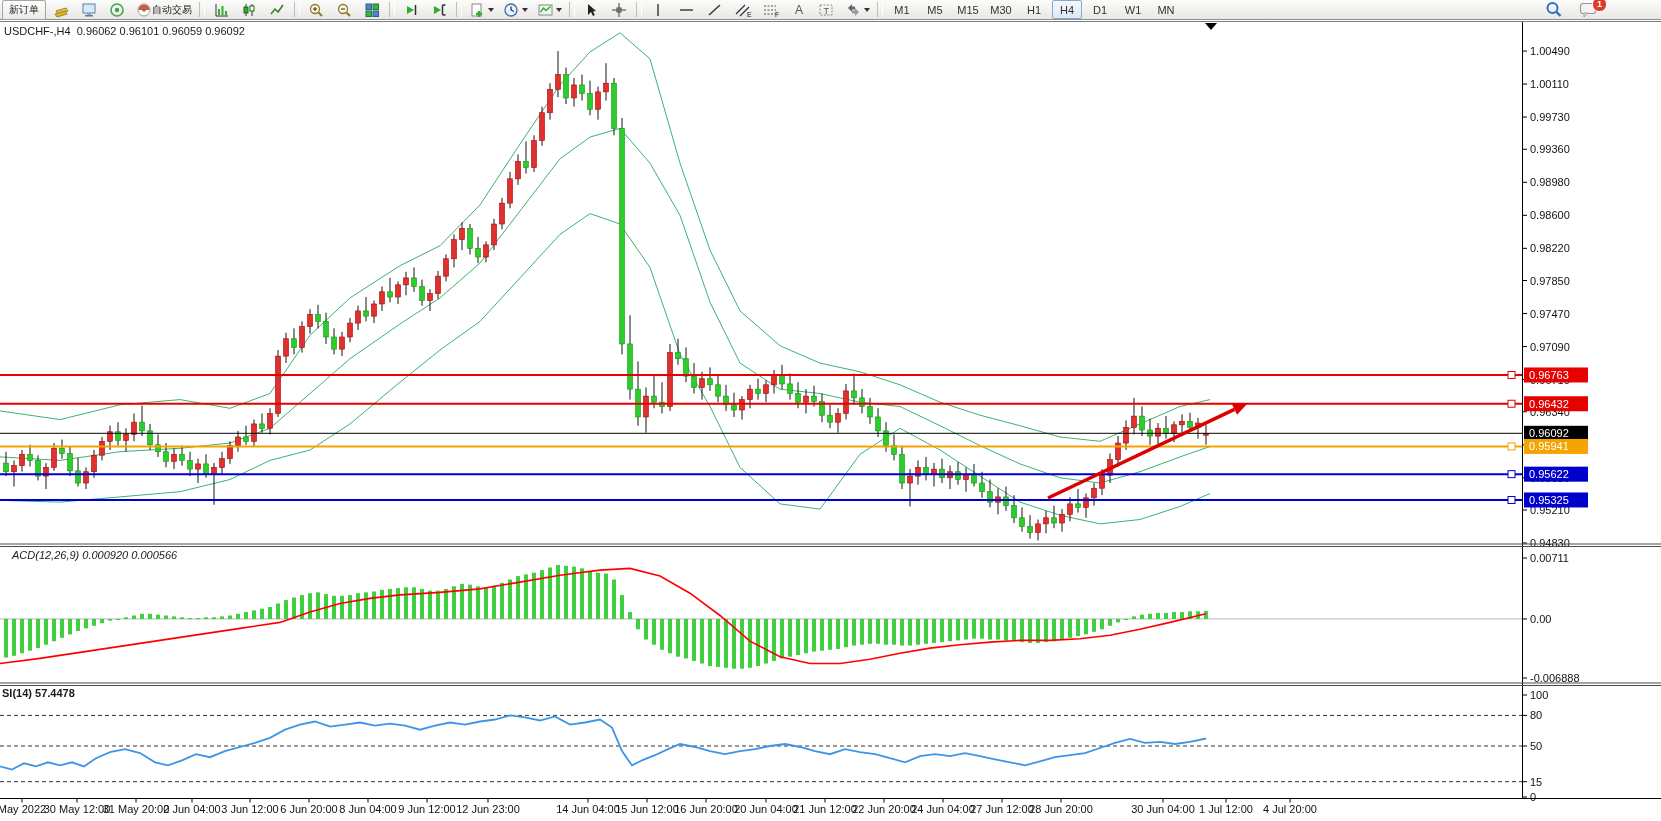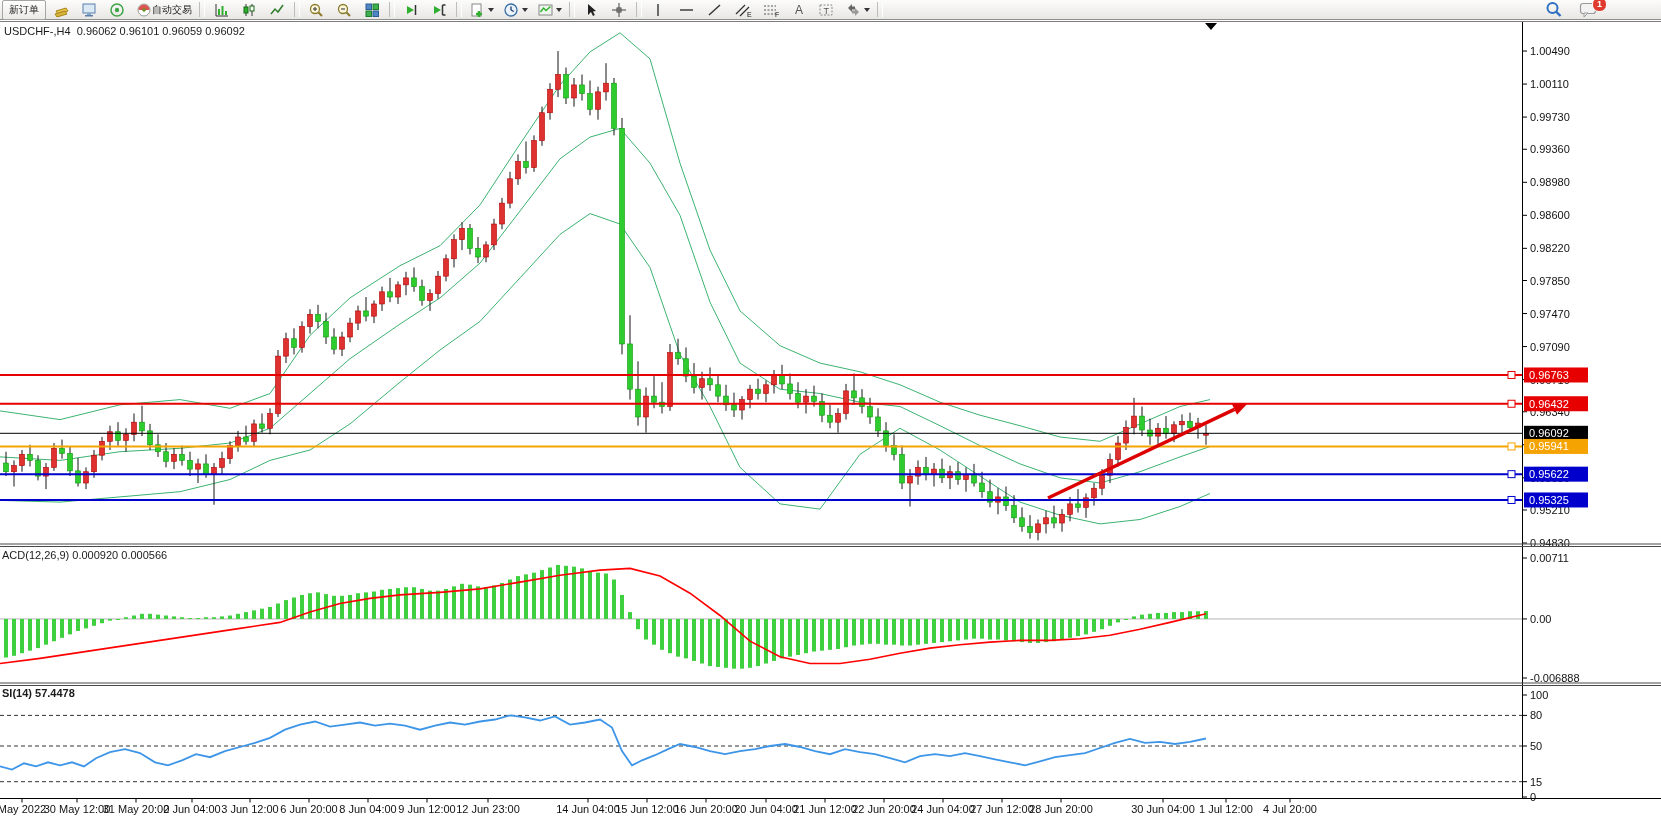--- a/index.html
+++ b/index.html
@@ -24,21 +24,21 @@
   .tfbtn.active{border:1px solid #8aa8c8;background:linear-gradient(#f4f8fc,#dde9f5);}
   .toolbar-right{margin-left:auto;display:flex;align-items:center;gap:10px;padding-right:58px;}
   .chat-wrap{position:relative;}
   .badge{position:absolute;top:-4px;right:-7px;background:#e03a2f;color:#fff;font-size:9px;
     font-weight:bold;border-radius:7px;min-width:13px;height:13px;display:flex;
     align-items:center;justify-content:center;border:1px solid #fff;}
   
   #plot-svg{position:absolute;left:0;top:0;z-index:1;}
   .overlay-label{position:absolute;z-index:3;font-size:11px;color:#1b1b1b;white-space:pre;text-align:right;}
   #chart-title{left:4px;top:25px;}
-  #macd-label{left:2px;top:549px;}
+  #macd-label{left:12px;top:549px;font-style:italic;}
   #rsi-label{left:2px;top:687px;font-weight:bold;}
   svg text{font-family:"Liberation Sans",sans-serif;font-size:11px;fill:#111;}
   svg text.tagtext{fill:#fff;}
 </style>
 </head>
 <body>
 
 <div id="app">
 
   <div class="toolbar">
@@ -227,20 +227,31 @@
       </div>
       <div class="tbtn">
         <svg class="ticon" width="17" height="16">
           <path d="M3 6 L7 2 L7 4.5 L10 4.5 L10 7.5 L7 7.5 L7 10 Z" fill="#666"></path>
           <path d="M14 10 L10 14 L10 11.5 L7 11.5 L7 8.5 L10 8.5 L10 6 Z" fill="#999"></path>
         </svg>
         <div class="caret"></div>
       </div>
     </div>
     <div class="sep"></div>
+    <div class="tgroup" id="tf-group">
+        <div class="tfbtn">M1</div>
+        <div class="tfbtn">M5</div>
+        <div class="tfbtn">M15</div>
+        <div class="tfbtn">M30</div>
+        <div class="tfbtn">H1</div>
+        <div class="tfbtn active">H4</div>
+        <div class="tfbtn">D1</div>
+        <div class="tfbtn">W1</div>
+        <div class="tfbtn">MN</div>
+      </div>
     <div class="toolbar-right">
       <div class="tbtn">
         <svg class="ticon" width="18" height="17">
           <circle cx="7.5" cy="7" r="5" fill="none" stroke="#2e6fc4" stroke-width="2"></circle>
           <line x1="11" y1="10.5" x2="15.5" y2="15" stroke="#2e6fc4" stroke-width="2.4"></line>
         </svg>
       </div>
       <div class="chat-wrap tbtn">
         <svg class="ticon" width="19" height="17">
           <rect x="1.5" y="2.5" width="15" height="10" rx="2.5" fill="#f2f2f2" stroke="#9a9a9a" stroke-width="1.2"></rect>

